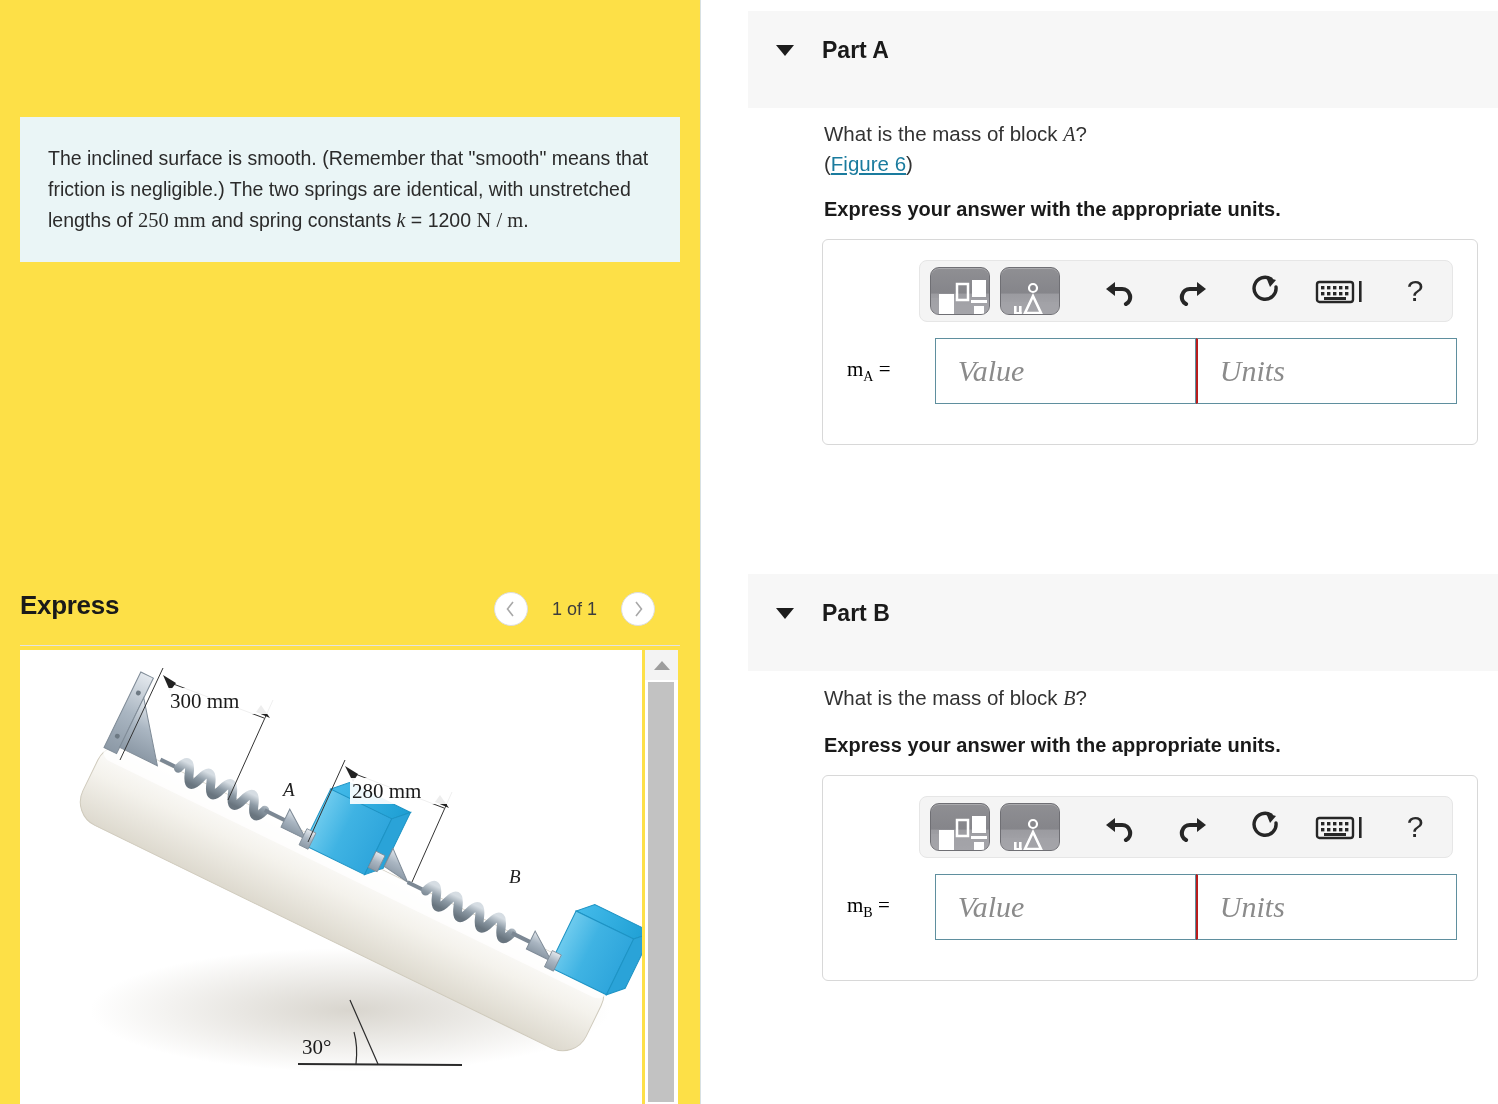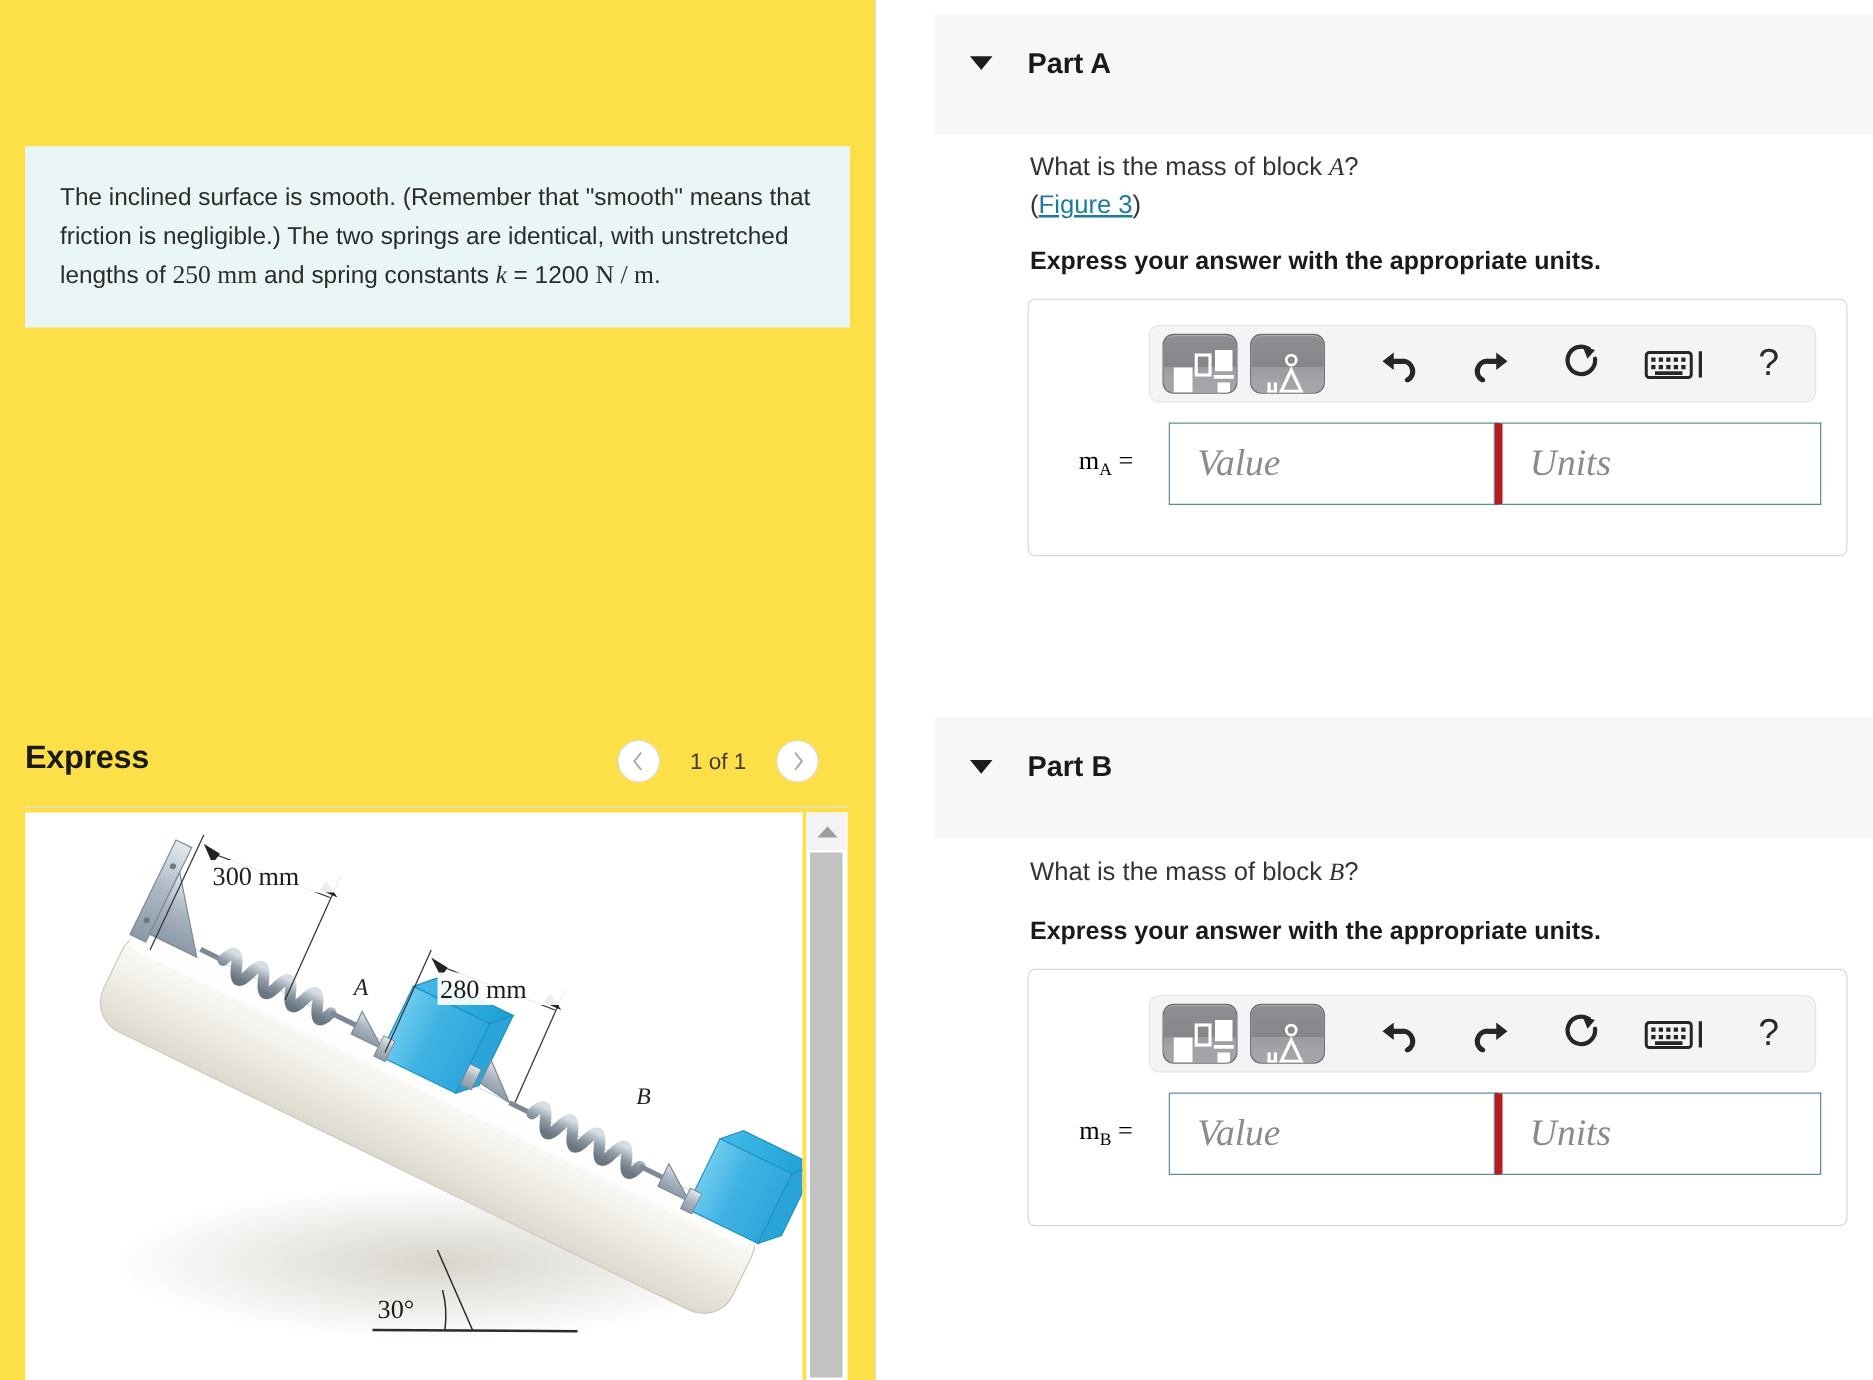--- a/index.html
+++ b/index.html
@@ -166,33 +166,33 @@
   }
   .tb-icon-btn svg { display: block; }
   .tb-spacer { flex: 1; }
 
   .row-answer {
     position: absolute; left: 24px; top: 98px;
     width: 610px; height: 66px;
     display: flex; align-items: center;
   }
   .var-label {
-    width: 88px; text-align: center; padding-right: 12px;
+    width: 88px; text-align: left; padding-right: 12px;
     font-family: "Liberation Serif", serif; font-size: 21px;
   }
   .var-label sub { font-size: 14px; }
   .field {
     height: 66px; border: 1px solid #5f8f9e; background: #fff;
     display: flex; align-items: center; padding-left: 22px;
     font-family: "Liberation Serif", serif; font-style: italic;
     font-size: 30px; color: #8b8b8b;
     cursor: text;
   }
   .field-value { width: 262px; }
-  .field-units { width: 262px; border-left: 6px solid #b91c1c; }
+  .field-units { width: 262px; border-left: 2px solid #b91c1c; }
 </style>
 </head>
 <body>
 
 <div class="page">
 
   <div class="left-panel">
 
     <div class="problem-box">
       <span>The inclined surface is smooth. (Remember that "smooth" means that friction is negligible.) The two springs are identical, with unstretched lengths of </span><span class="mathup">250</span><span class="mathup">&nbsp;</span><span class="mathup">mm</span><span> and spring constants </span><span class="mathit">k</span><span> = 1200 </span><span class="frac-inline">N / m</span><span>.</span>
@@ -335,21 +335,21 @@
 
   <div class="right-panel">
 
     <div class="part-header" style="top:11px;">
       <div class="part-caret"></div>
       <div class="part-title">Part A</div>
     </div>
 
     <div class="q-text" style="top:119px;">
       <span>What is the mass of block </span><span class="mathit">A</span><span>?</span><br>
-      <span>(</span><span class="fig-link">Figure 3</span><span>)</span>
+      <span>(</span><span class="fig-link">Figure 6</span><span>)</span>
     </div>
 
     <div class="q-bold" style="top:198px;">Express your answer with the appropriate units.</div>
 
     <div class="answer-box" style="top:239px;">
       <div class="mini-toolbar">
         <div class="tb-gray-btn">
           <svg width="60" height="48" viewBox="0 0 60 48">
             <rect x="0" y="30" width="60" height="18" fill="#a3a3a8" opacity="0.6"></rect>
             <rect x="8" y="26" width="15" height="20" fill="#fff"></rect>

